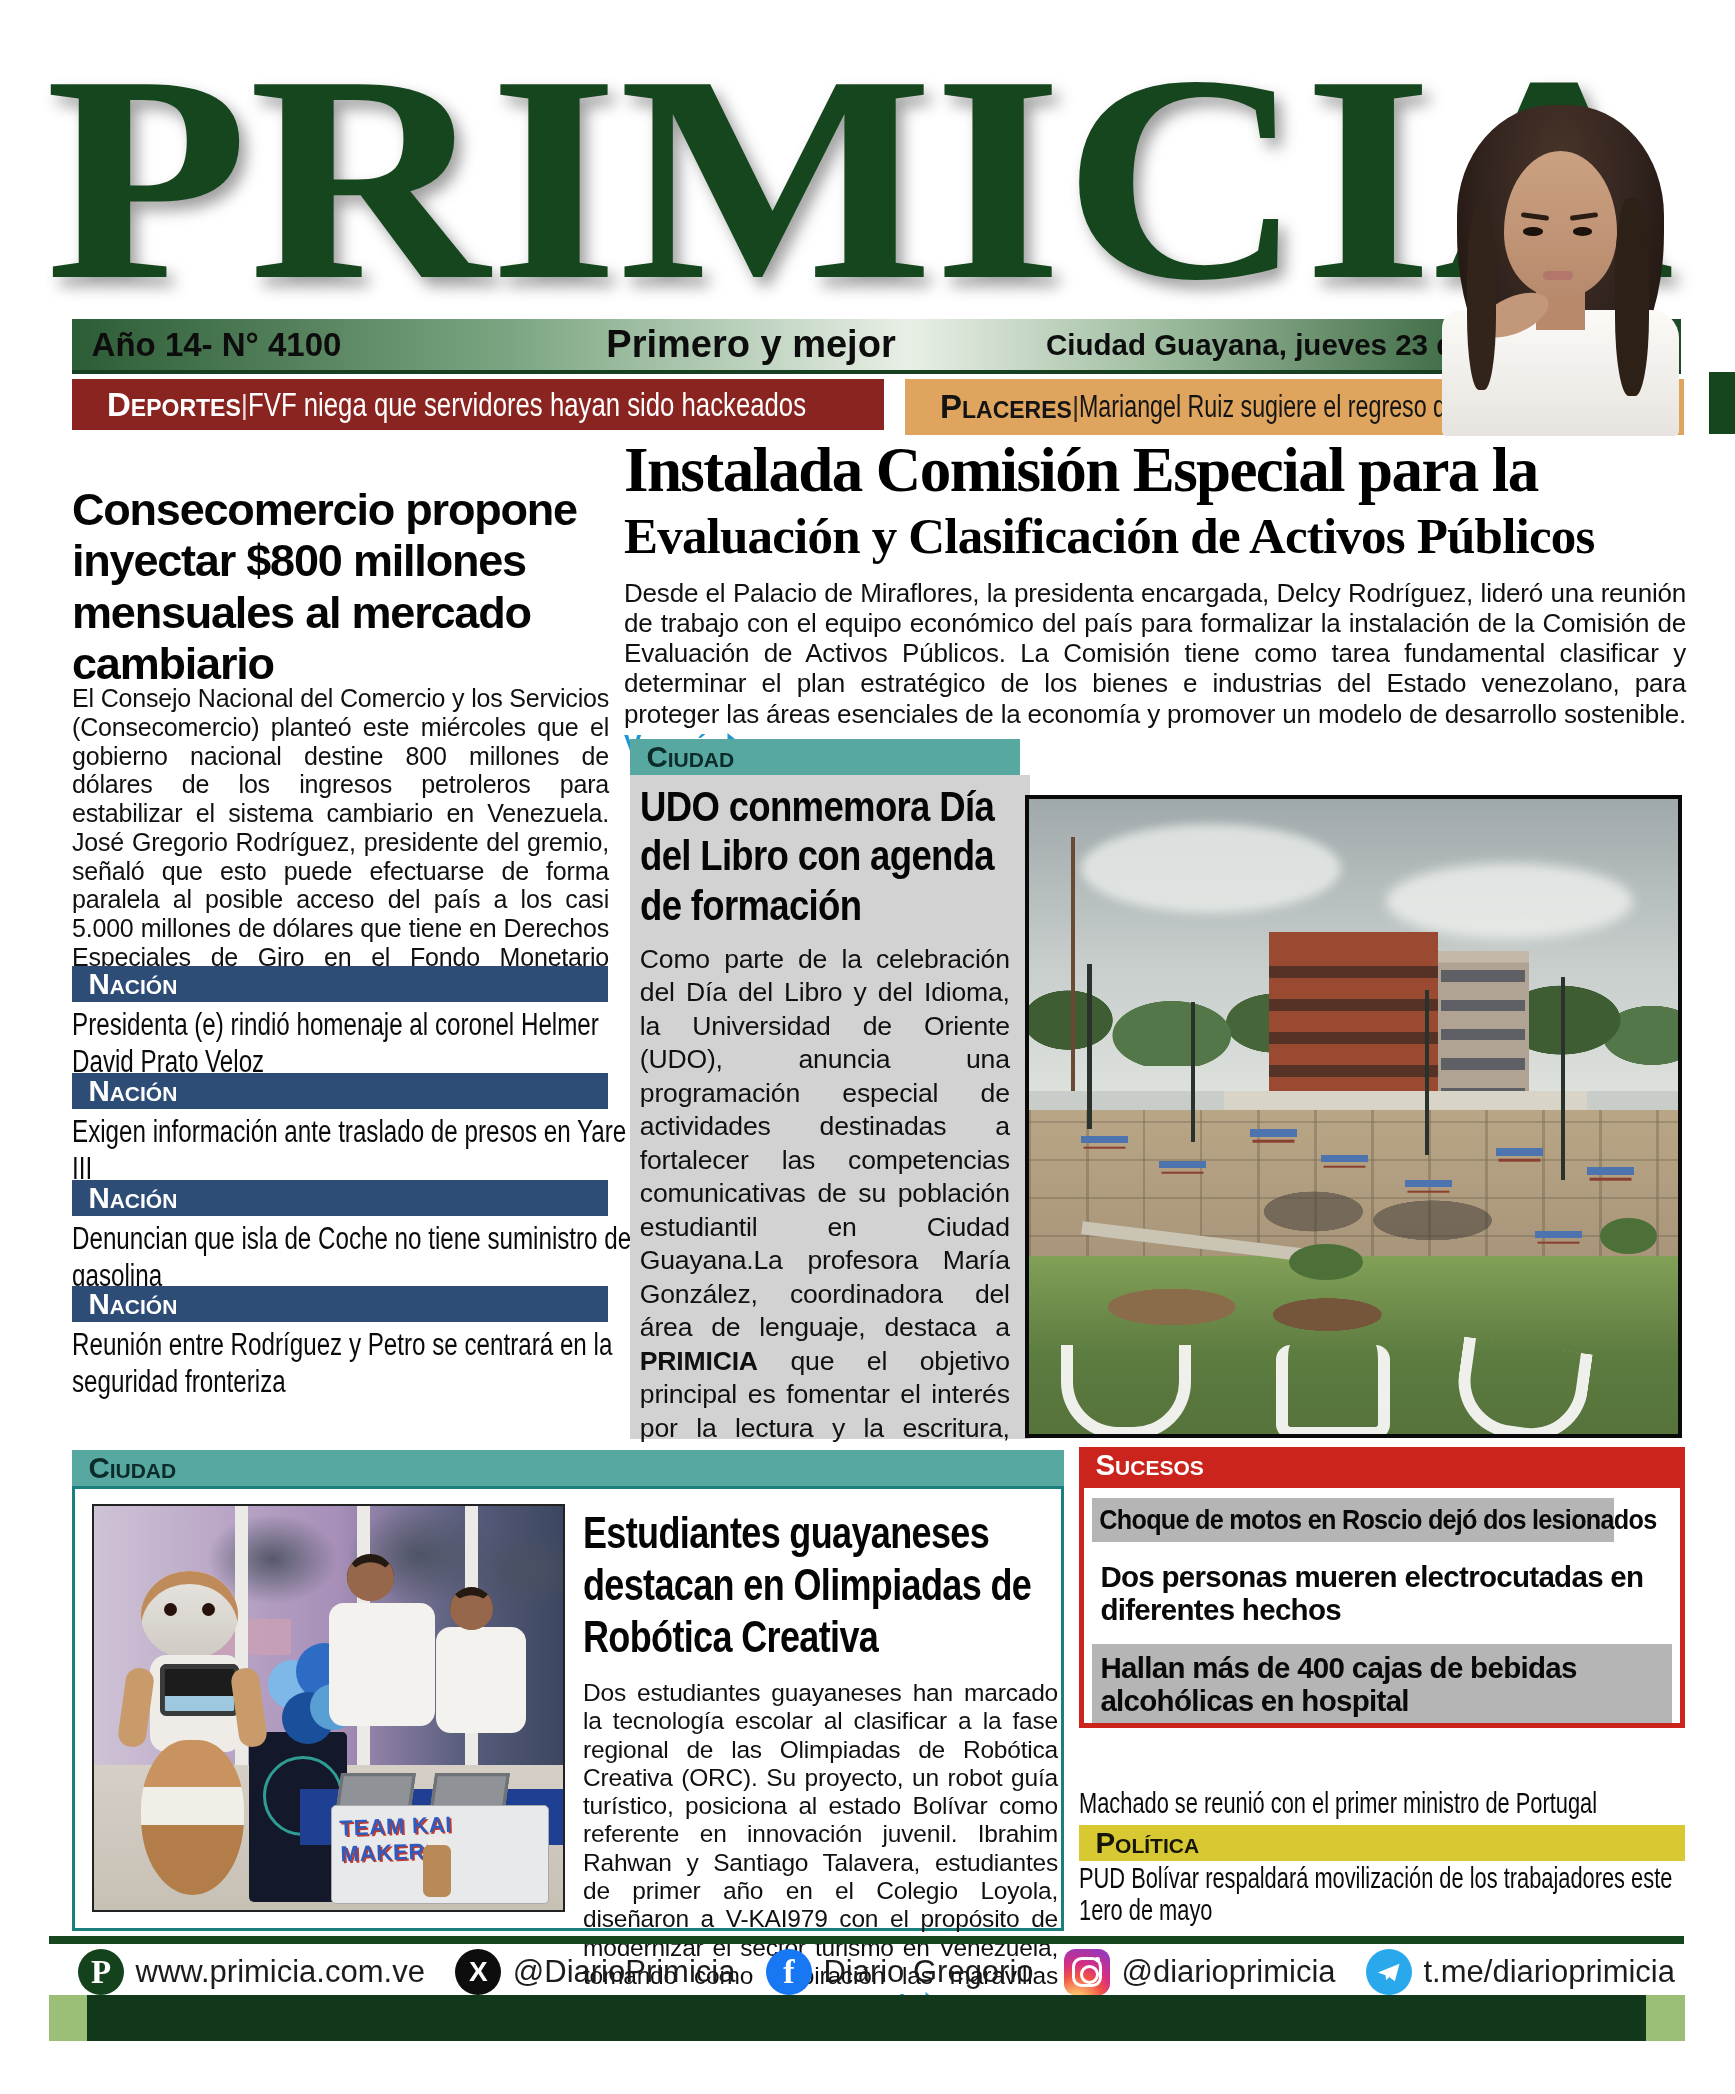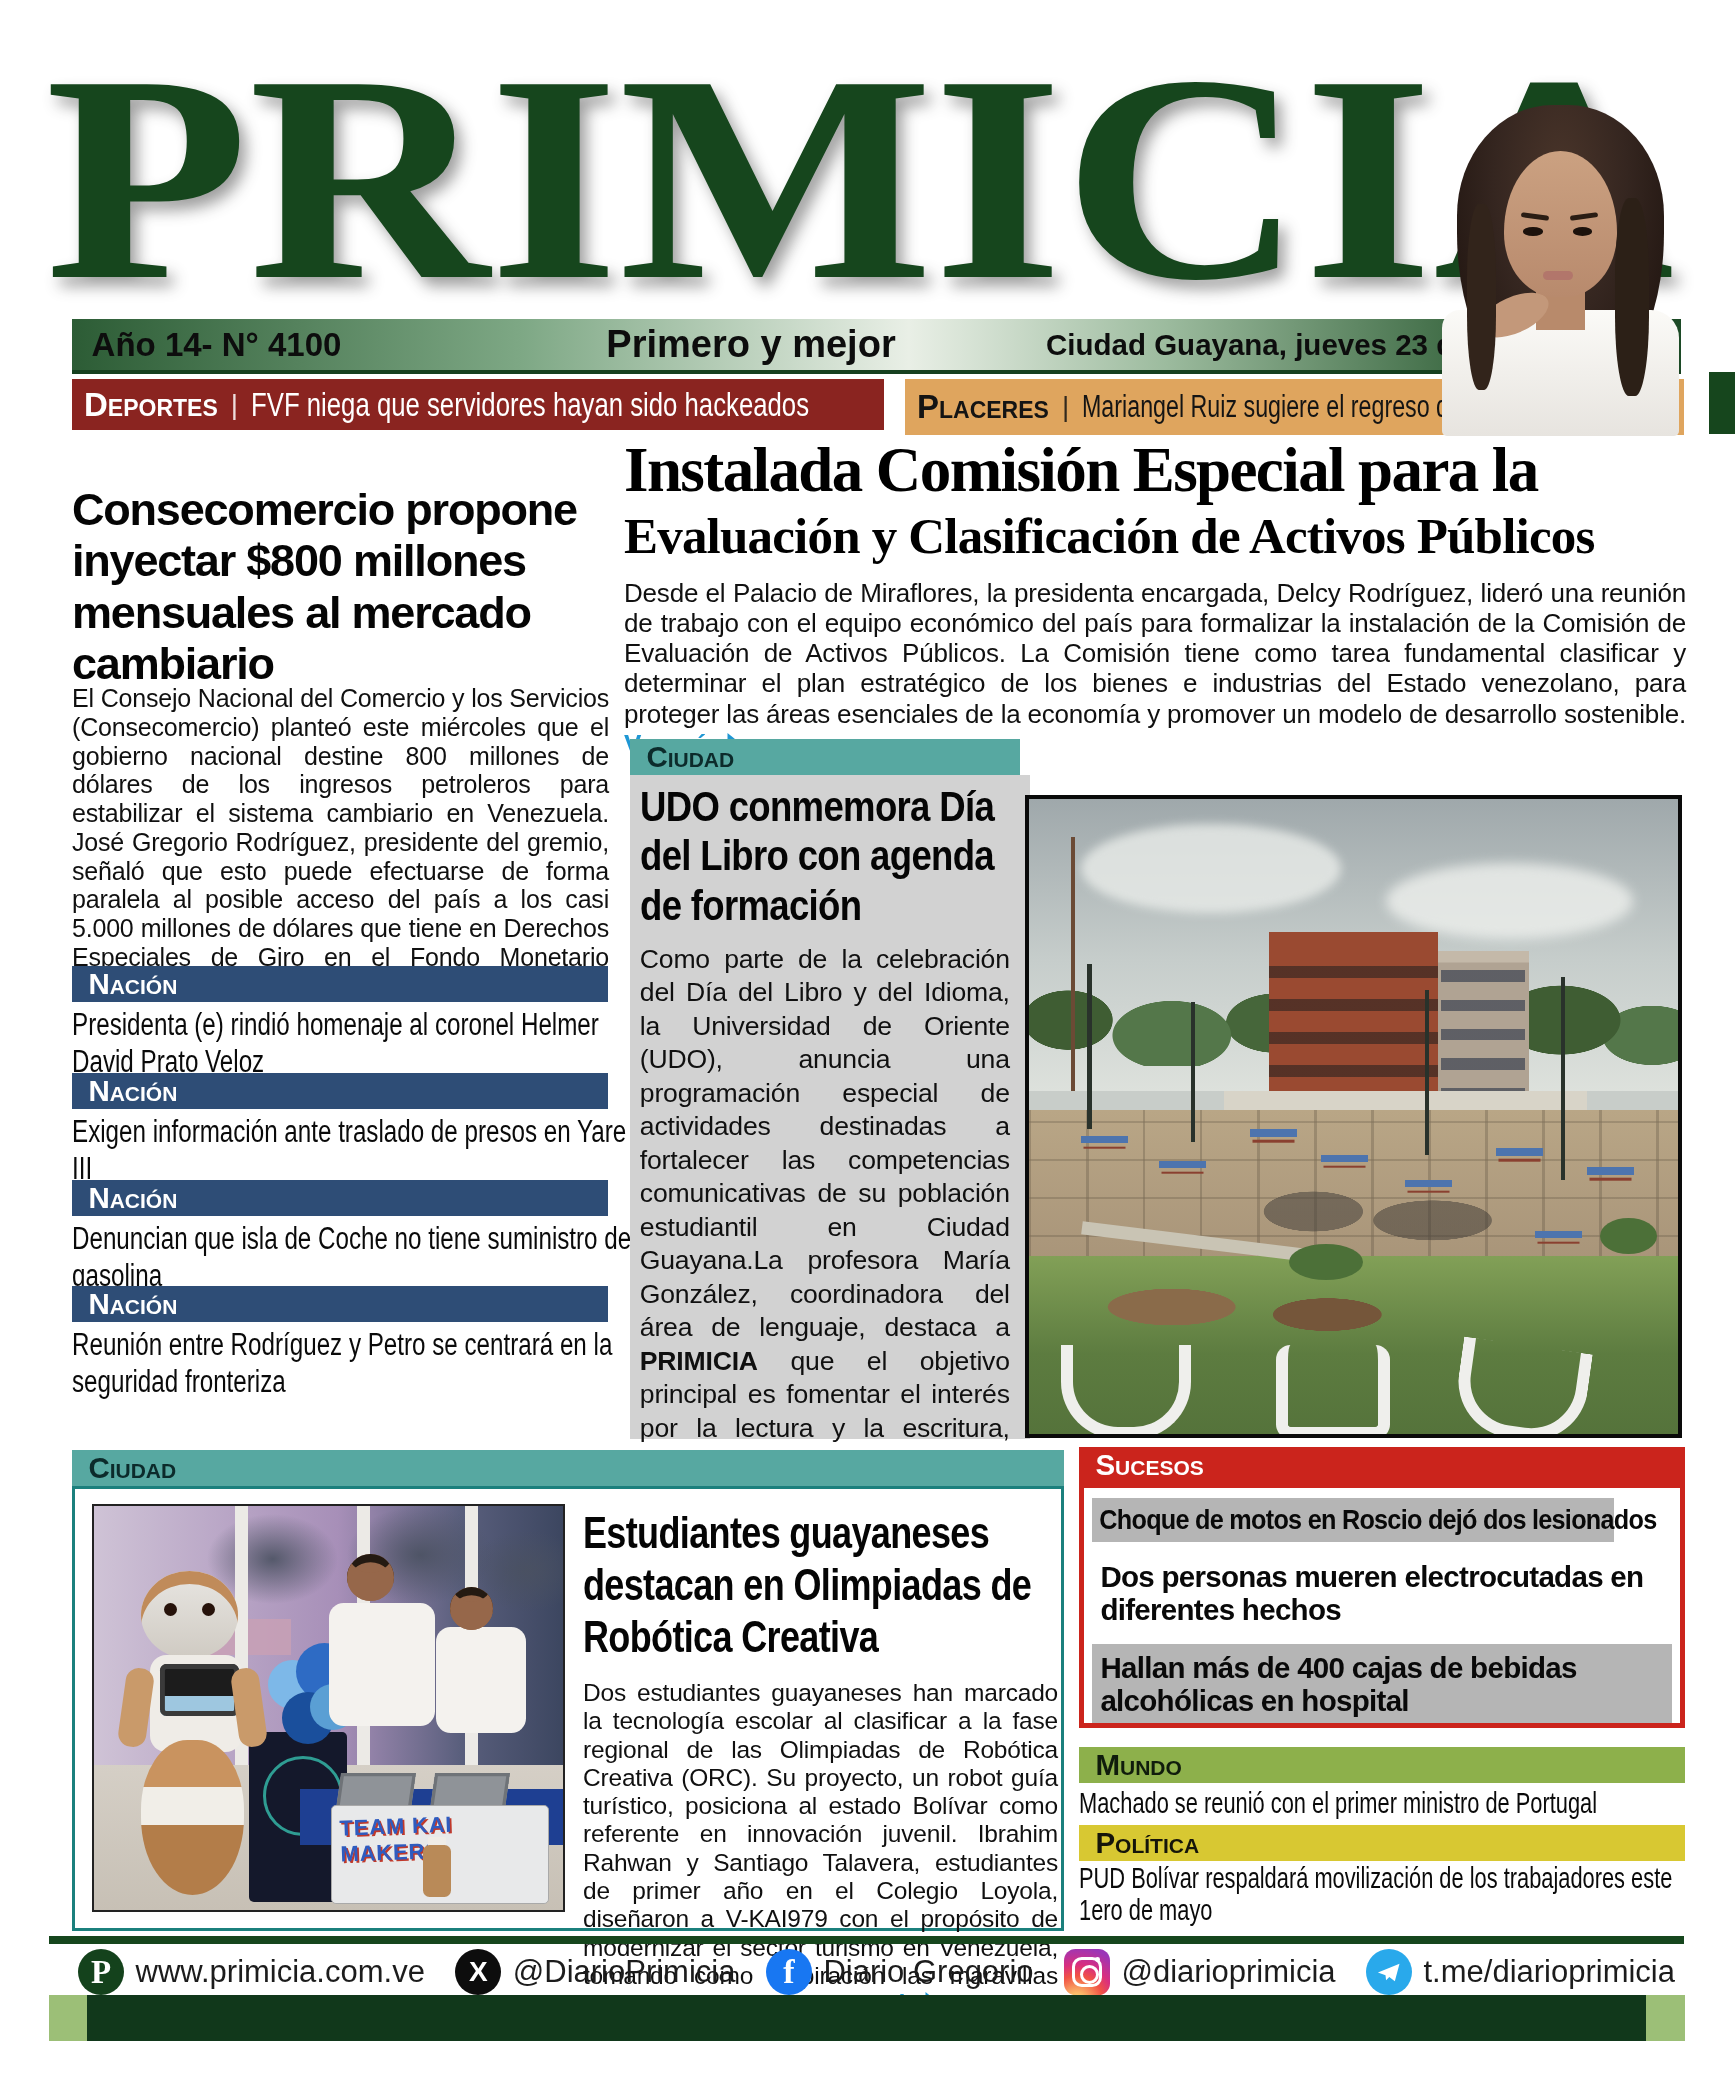--- a/index.html
+++ b/index.html
@@ -15,21 +15,21 @@
   
   .infobar{left:72px;top:319px;width:1609px;height:51px;
     background:linear-gradient(90deg,#2c5c35 0%,#7ea885 28%,#e9efe6 52%,#9cbb9e 68%,#35633c 88%,#1c4a26 100%);
     border-bottom:4.9px solid #16401f;}
   .infobar .edition{position:absolute;left:19.6px;top:0;line-height:51px;font-size:33px;font-weight:bold;color:#0d0d0d;}
   .infobar .tagline{position:absolute;left:458px;width:442px;top:0;line-height:51px;text-align:center;
     font-size:38px;font-weight:bold;color:#0d0d0d;}
   .infobar .dateline{position:absolute;left:974px;top:0;line-height:51px;font-size:29.5px;font-weight:bold;color:#0d0d0d;}
 
   
-  .bannerbar{height:51px;display:flex;align-items:center;gap:13px;padding-left:12px;box-sizing:border-box;}
+  .bannerbar{height:51px;display:flex;align-items:center;gap:0;padding-left:35px;box-sizing:border-box;}
   .bannerbar .blabel{font-variant:small-caps;font-weight:bold;font-size:33px;white-space:nowrap;}
   .bannerbar .bsep{font-size:28px;font-weight:300;opacity:.85;}
   .bannerbar .bhead{font-size:33px;white-space:nowrap;transform:scaleX(.78);transform-origin:0 50%;}
   .deportes{left:72px;top:379px;width:812px;background:#8a2420;color:#fff;}
   .placeres{left:905px;top:379px;width:779px;height:56px;background:#dfa55e;color:#141414;}
   .placeres .bhead{font-size:31px;transform:scaleX(.75);}
   .corner-sq{left:1709px;top:372px;width:27px;height:62px;background:#16461d;}
 
   
   .secbar{font-variant:small-caps;font-weight:bold;font-size:29.5px;line-height:36px;height:36px;
@@ -352,21 +352,20 @@
           <path d="M4 1 L20 14 L12 15.2 L16 23.5 L12 25 L8.4 16.8 L4 20 Z" fill="#1f97d4"></path>
         </svg></span></div>
 
   <div class="abs secbar white suc-bar">Sucesos</div>
   <div class="abs suc-box">
     <div class="suc-item gray suc-one">Choque de motos en Roscio dejó dos lesionados</div>
     <div class="suc-item">Dos personas mueren electrocutadas en diferentes hechos</div>
     <div class="suc-item gray">Hallan más de 400 cajas de bebidas alcohólicas en hospital</div>
   </div>
 
-  <div class="abs secbar mundo-bar">Mundo</div>
   <div class="abs mundo-head">Machado se reunió con el primer ministro de Portugal</div>
   <div class="abs secbar pol-bar">Política</div>
   <div class="abs pol-head">PUD Bolívar respaldará movilización de los trabajadores este 1ero de mayo</div>
 
   <div class="abs footer-line"></div>
   <div class="abs footer">
     <div class="f-entry">
       <span class="f-icon i-prim">
           <span>P</span>
         </span>

